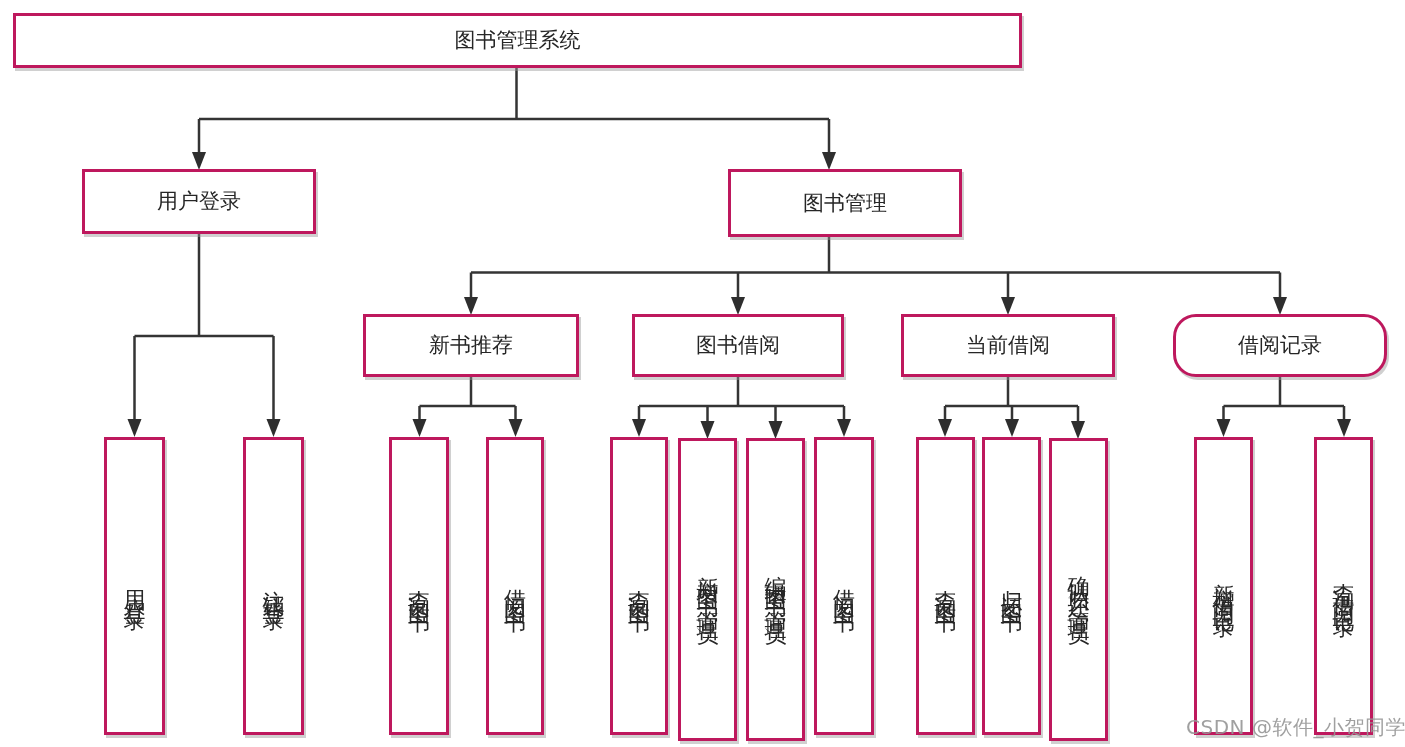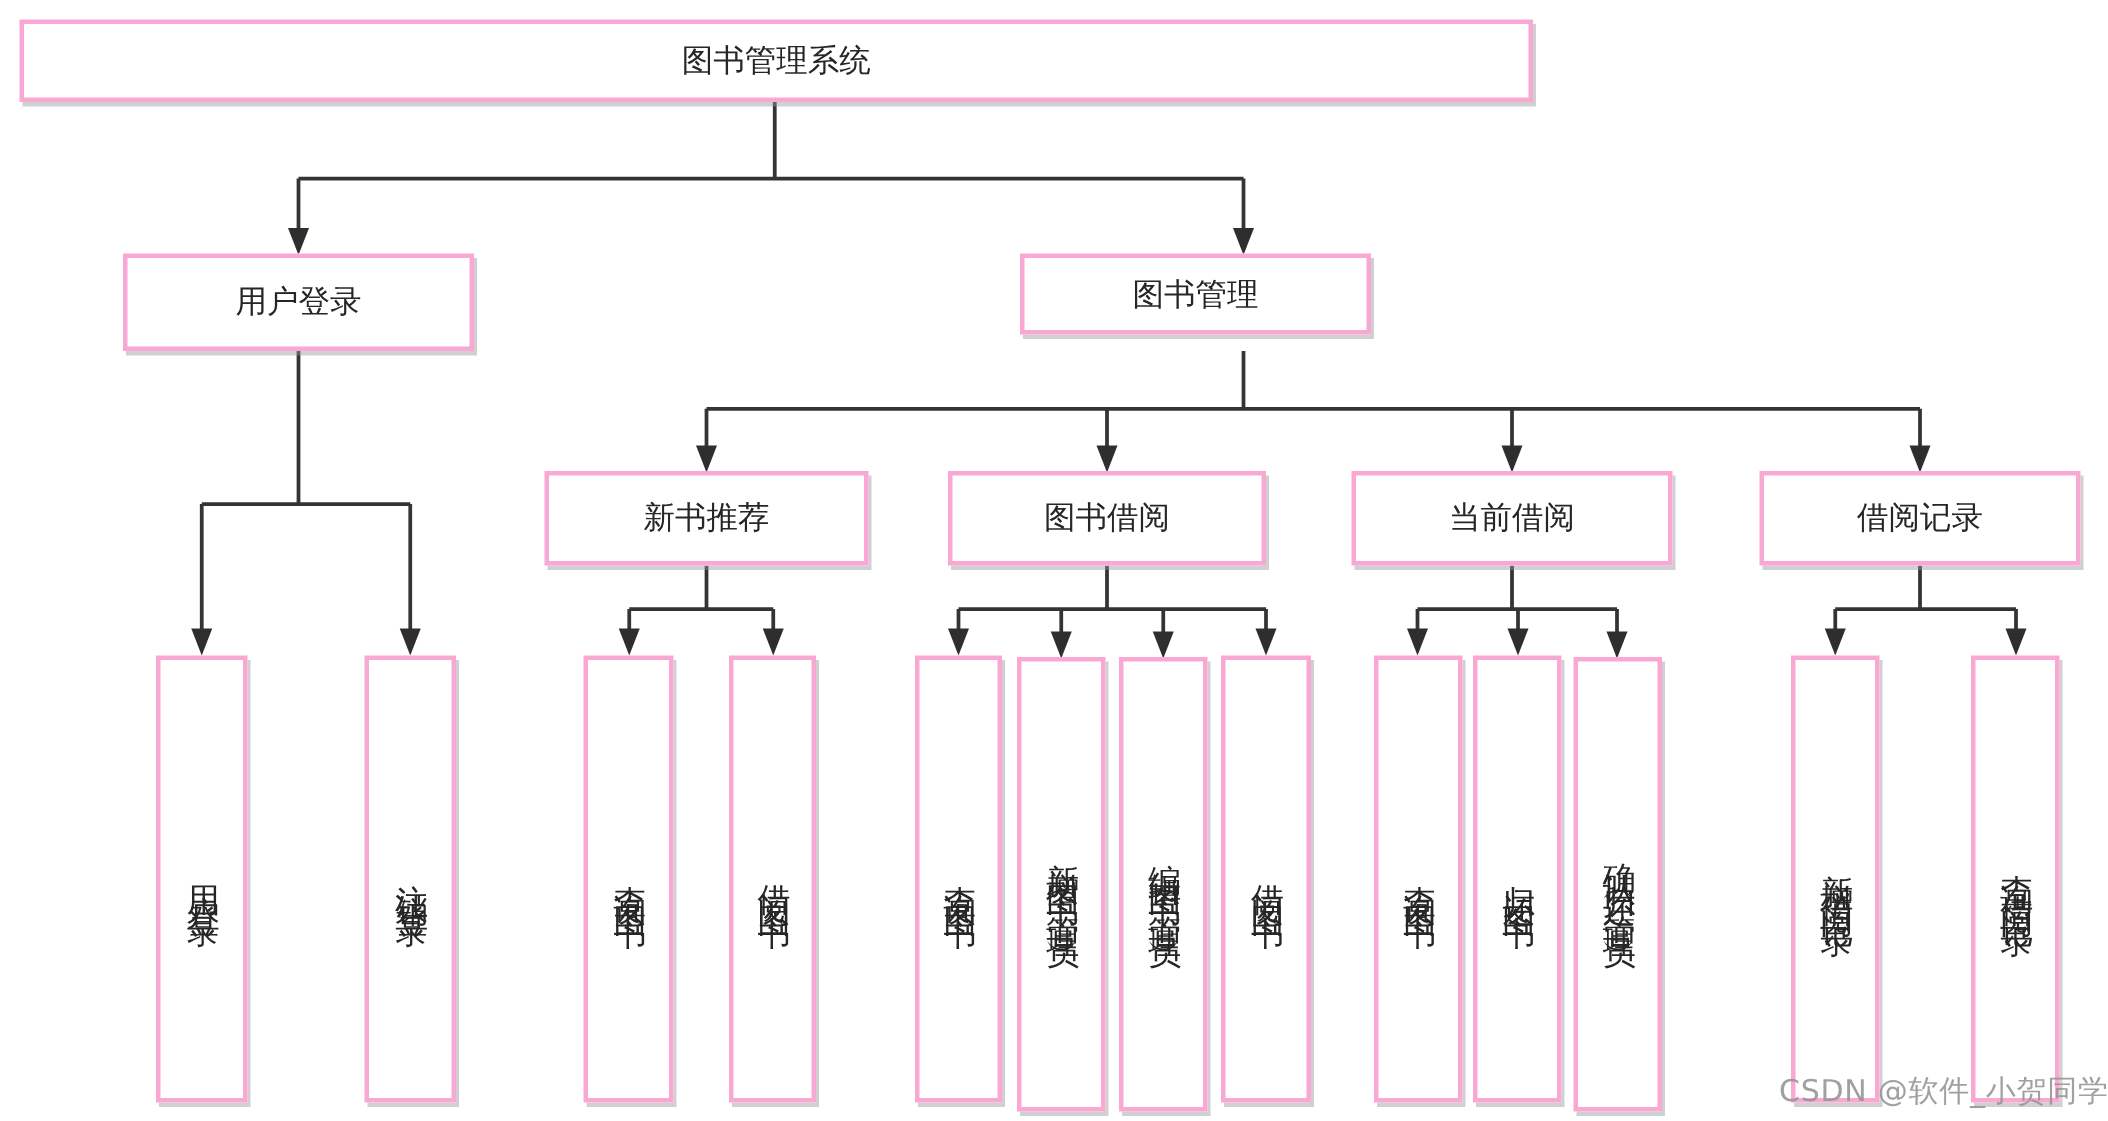--- a/index.html
+++ b/index.html
@@ -15,21 +15,21 @@
     position: absolute;
     left: 0; top: 0;
     width: 1405px; height: 747px;
     z-index: 1;
     pointer-events: none;
   }
   .node {
     position: absolute;
     box-sizing: border-box;
     background: #ffffff;
-    border: 3px solid #f9a8d4;
+    border: 3px solid #be185d;
     display: flex;
     align-items: center;
     justify-content: center;
     box-shadow: 2px 3px 0 rgba(150,150,150,0.45);
     z-index: 2;
   }
   .node .lbl {
     color: #262626;
     font-size: 21px;
     line-height: 1;
@@ -92,34 +92,34 @@
     </g>
   </svg>
 
   <div class="node" style="left:13px; top:13px; width:1009px; height:55px;">
     <span class="lbl">图书管理系统</span>
   </div>
 
   <div class="node" style="left:82px; top:169px; width:234px; height:65px;">
     <span class="lbl">用户登录</span>
   </div>
-  <div class="node" style="left:680px; top:169px; width:234px; height:54px;">
+  <div class="node" style="left:728px; top:169px; width:234px; height:68px;">
     <span class="lbl">图书管理</span>
   </div>
 
   <div class="node" style="left:363px; top:314px; width:216px; height:63px;text-align:right;">
     <span class="lbl">新书推荐</span>
   </div>
   <div class="node" style="left:901px; top:314px; width:214px; height:63px;">
     <span class="lbl">当前借阅</span>
   </div>
   <div class="node" style="left:632px; top:314px; width:212px; height:63px;">
     <span class="lbl">图书借阅</span>
   </div>
-  <div class="node" style="left:1173px; top:314px; width:214px; height:63px;">
+  <div class="node" style="left:1173px; top:314px; width:214px; height:63px;border-radius:23px;">
     <span class="lbl">借阅记录</span>
   </div>
 
   <div class="node leaf" style="left:104px; top:437px; width:61px; height:298px;">
     <span class="lbl">用户登录</span>
   </div>
   <div class="node leaf" style="left:243px; top:437px; width:61px; height:298px;">
     <span class="lbl">注销登录</span>
   </div>
 

